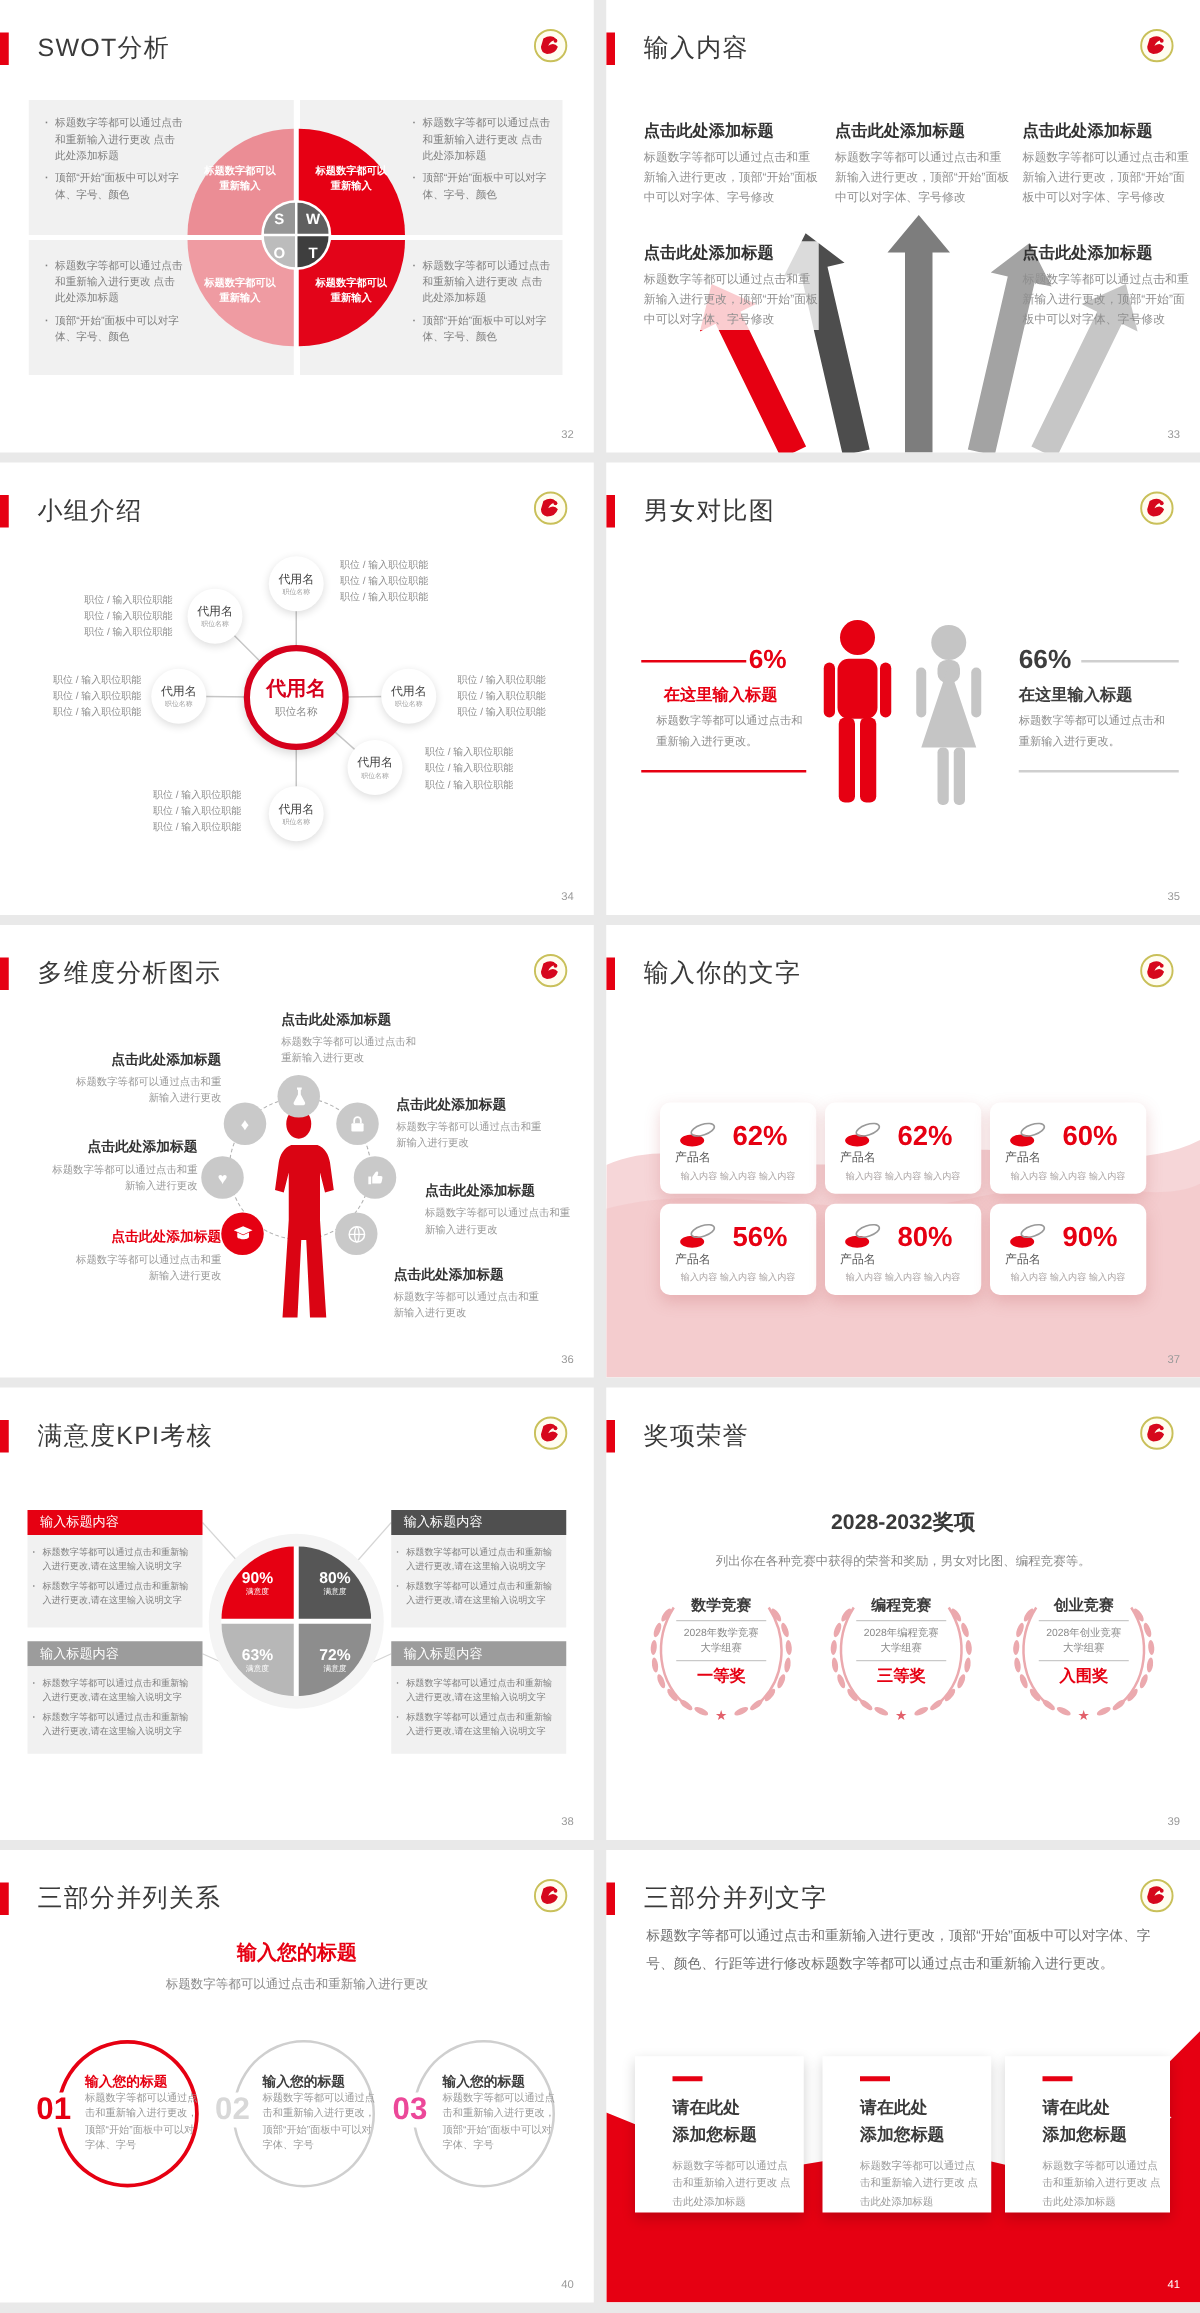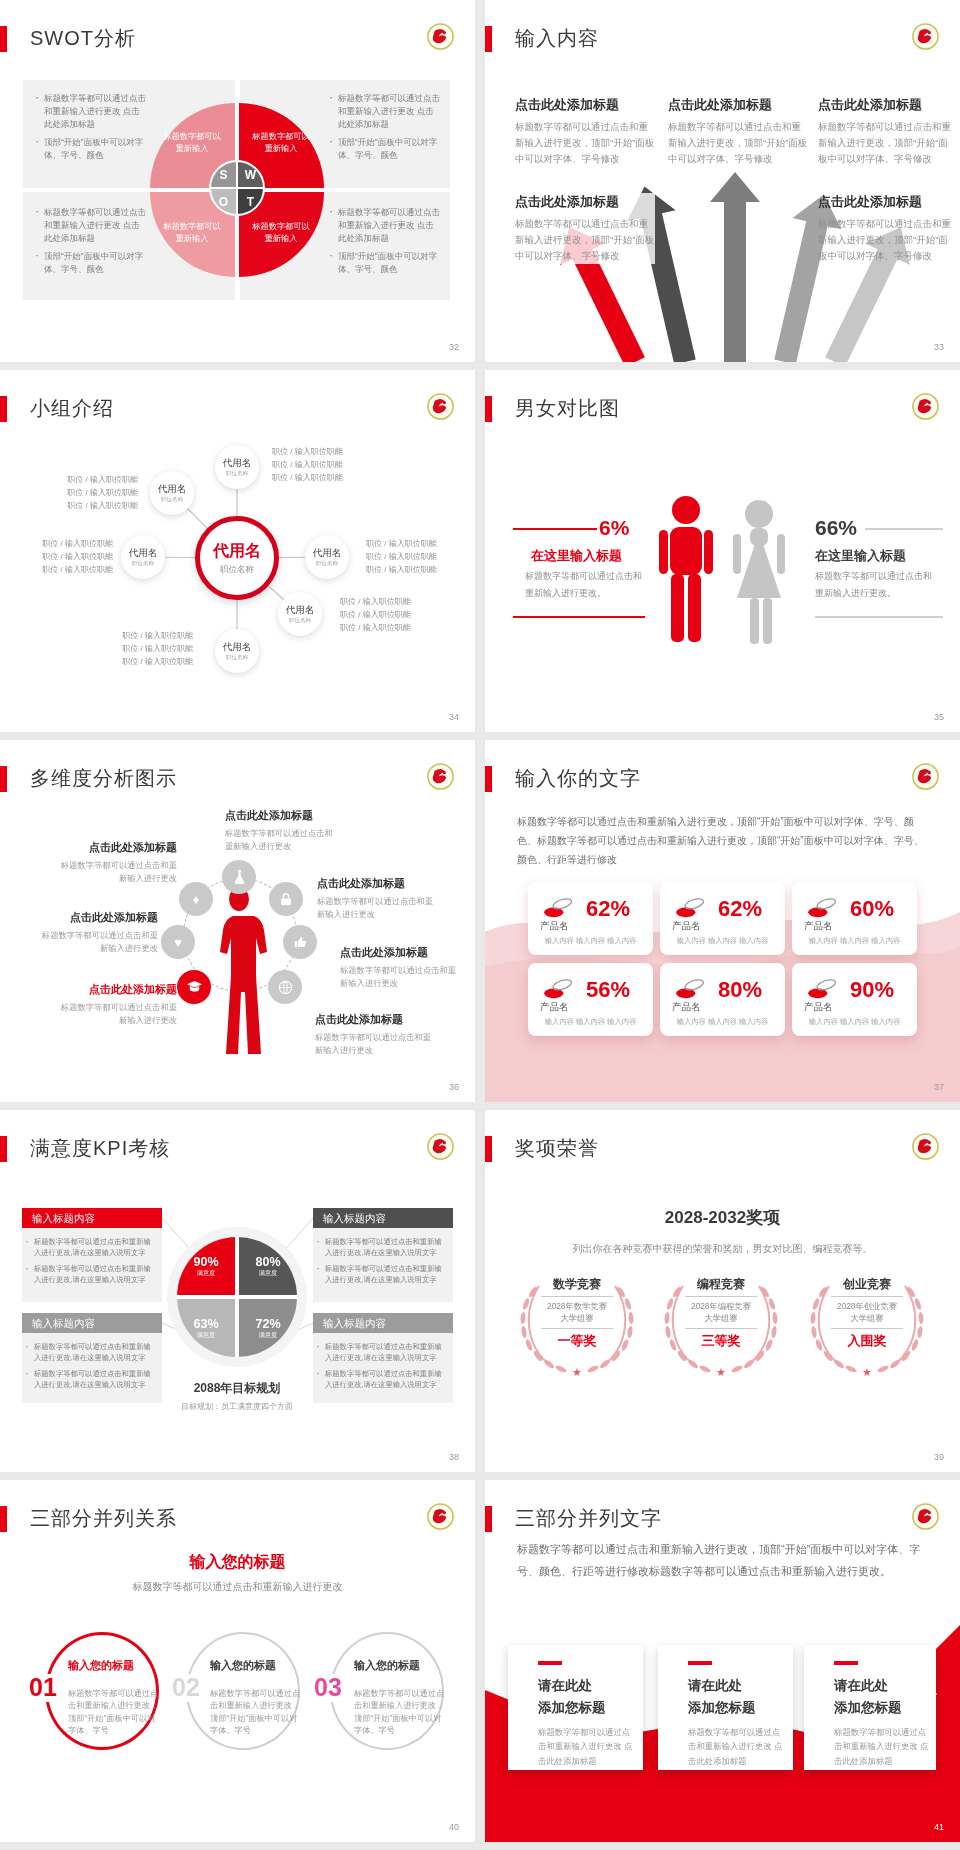--- a/index.html
+++ b/index.html
@@ -10,21 +10,21 @@
   .abs{position:absolute;}
   .accent{position:absolute; left:0; top:26px; width:7px; height:26px; background:var(--red);}
   .stitle{position:absolute; left:30px; top:25px; font-size:20px; color:var(--dark); letter-spacing:1px;}
   .logo{position:absolute; right:20px; top:22px; width:29px; height:29px;}
   .pnum{position:absolute; right:16px; bottom:10px; font-size:9px; color:#9a9a9a;}
   .bl{list-style:none; font-size:8.5px; color:#7f7f7f; line-height:1.55;}
   .bl li{position:relative; padding-left:8px; margin-bottom:4px;}
   .bl li::before{content:"·"; position:absolute; left:0; top:0; font-weight:bold;}
   .gpanel{position:absolute; background:var(--panel);}
   .quad{position:absolute; width:85px; height:85px;}
-  .qtxt{position:absolute; width:60px; font-size:8.2px; color:#fff; text-align:center; line-height:1.45; font-weight:normal;}
+  .qtxt{position:absolute; width:60px; font-size:8.2px; color:#fff; text-align:center; line-height:1.45; font-weight:bold;}
   .h13{font-size:13px; font-weight:bold; color:#333;}
   .bdy{font-size:9.5px; color:var(--gray); line-height:1.7;}
   .sat{position:absolute; width:44px; height:44px; border-radius:50%; background:#fff; box-shadow:0 2px 7px rgba(0,0,0,.14); display:flex; flex-direction:column; align-items:center; justify-content:center;}
   .sat .nm{font-size:9.5px; color:#3f3f3f;}
   .sat .rl{font-size:5.5px; color:#a0a0a0;}
   .tri{position:absolute; font-size:8px; color:#8d8d8d; line-height:1.6;}
   .ic{position:absolute; width:34px; height:34px; border-radius:50%; background:#c9c9c9; color:#fff; display:flex; align-items:center; justify-content:center; font-size:13px;}
   .mblk .h{font-size:11px; font-weight:bold; color:#333; margin-bottom:4px;}
   .mblk .b{font-size:8.3px; color:#9a9a9a; line-height:1.55;}
   .pcard{position:absolute; width:125px; height:73px; background:#fff; border-radius:8px; box-shadow:0 5px 12px rgba(190,90,95,.25);}
@@ -39,21 +39,21 @@
   .pieq .l{font-size:6.2px;}
   .award{position:absolute; width:128px; height:102px;}
   .award .nm{position:absolute; left:0; right:0; top:0; text-align:center; font-size:12px; font-weight:bold; color:#3a3a3a;}
   .award .ln{position:absolute; left:28px; right:28px; height:1px; background:#c9c9c9;}
   .award .ev{position:absolute; left:0; right:0; text-align:center; font-size:8.3px; color:#8a8a8a;}
   .award .pz{position:absolute; left:0; right:0; text-align:center; font-size:13px; font-weight:bold; color:var(--red);}
   .circ{position:absolute; width:114px; height:118px; border-radius:50%;}
   .cnum{position:absolute; top:194px; font-size:25px; font-weight:bold; background:#fff; padding:0 3px; line-height:1.1;}
   .cblk{position:absolute; width:92px;}
   .cblk .h{font-size:11px; font-weight:bold;}
-  .cblk .b{font-size:8.2px; color:#999; line-height:1.5; margin-top:15px;}
+  .cblk .b{font-size:8.2px; color:#999; line-height:1.5; margin-top:0;}
   .tcard{position:absolute; width:135px; height:125px; background:#fff; box-shadow:0 4px 10px rgba(0,0,0,.18);}
   .tcard .dash{position:absolute; left:30px; top:16px; width:24px; height:4px; background:var(--red);}
   .tcard .h{position:absolute; left:30px; top:30px; font-size:13.5px; font-weight:bold; color:#3a3a3a; line-height:1.65;}
   .tcard .b{position:absolute; left:30px; top:80px; width:96px; font-size:8.4px; color:#9a9a9a; line-height:1.7;}
 </style>
 </head>
 <body>
 
 <div class="grid">
 
@@ -349,21 +349,20 @@
       <path d="M0 45 C60 18 130 60 240 38 C330 20 410 58 475 25 L475 215 L0 215 Z" fill="#f6d6d8"></path>
       <path d="M0 80 C90 55 200 95 300 70 C380 52 440 78 475 60 L475 215 L0 215 Z" fill="#f2c6ca" opacity="0.65"></path>
     </svg>
     <div class="accent"></div>
     <div class="stitle">输入你的文字</div>
     <svg class="logo" viewBox="0 0 30 30">
         <circle cx="15" cy="15" r="13" fill="#fffdf0" stroke="#c9c05a" stroke-width="1.6"></circle>
         <path d="M9 9 q7 -4 11 1 q-5 1 -7 5 q5 -3 8 1 q-2 6 -9 6 q-5 -1 -5 -6" fill="#d6081c"></path>
         <circle cx="19" cy="11" r="1.6" fill="#d6081c"></circle>
       </svg>
-    <div class="abs" style="left:32px;top:72px;width:412px;font-size:10px;color:#6f6f6f;line-height:1.9">标题数字等都可以通过点击和重新输入进行更改，顶部“开始”面板中可以对字体、字号、颜色、标题数字等都可以通过点击和重新输入进行更改，顶部“开始”面板中可以对字体、字号、颜色、行距等进行修改</div>
     <div class="pcard" style="left:43px;top:142px">
       <svg class="abs" style="left:14px;top:13px" width="32" height="24" viewBox="0 0 30 22">
           <ellipse cx="11" cy="16" rx="9" ry="4.5" fill="#e60012"></ellipse>
           <ellipse cx="19" cy="8" rx="9" ry="4" fill="none" stroke="#999" stroke-width="1.2" transform="rotate(-18 19 8)"></ellipse>
         </svg>
       <div class="pname">产品名</div>
       <div class="pct">62%</div>
       <div class="note">输入内容 输入内容 输入内容</div>
     </div>
     <div class="pcard" style="left:175px;top:142px">
@@ -469,24 +468,20 @@
         </div>
       <div class="pieq" style="left:0;top:62px;background:#b7b7b7">
           <div class="p">63%</div>
           <div class="l">满意度</div>
         </div>
       <div class="pieq" style="left:62px;top:62px;background:#8d8d8d">
           <div class="p">72%</div>
           <div class="l">满意度</div>
         </div>
     </div>
-    <div class="abs" style="left:117px;top:270px;width:240px;text-align:center">
-      <div style="font-size:12px;font-weight:bold;color:#3c3c3c">2088年目标规划</div>
-      <div style="font-size:8px;color:#9a9a9a;margin-top:4px">目标规划：员工满意度四个方面</div>
-    </div>
     <div class="pnum">38</div>
   </div>
 
   <div class="slide">
     <div class="accent"></div>
     <div class="stitle">奖项荣誉</div>
     <svg class="logo" viewBox="0 0 30 30">
         <circle cx="15" cy="15" r="13" fill="#fffdf0" stroke="#c9c05a" stroke-width="1.6"></circle>
         <path d="M9 9 q7 -4 11 1 q-5 1 -7 5 q5 -3 8 1 q-2 6 -9 6 q-5 -1 -5 -6" fill="#d6081c"></path>
         <circle cx="19" cy="11" r="1.6" fill="#d6081c"></circle>

